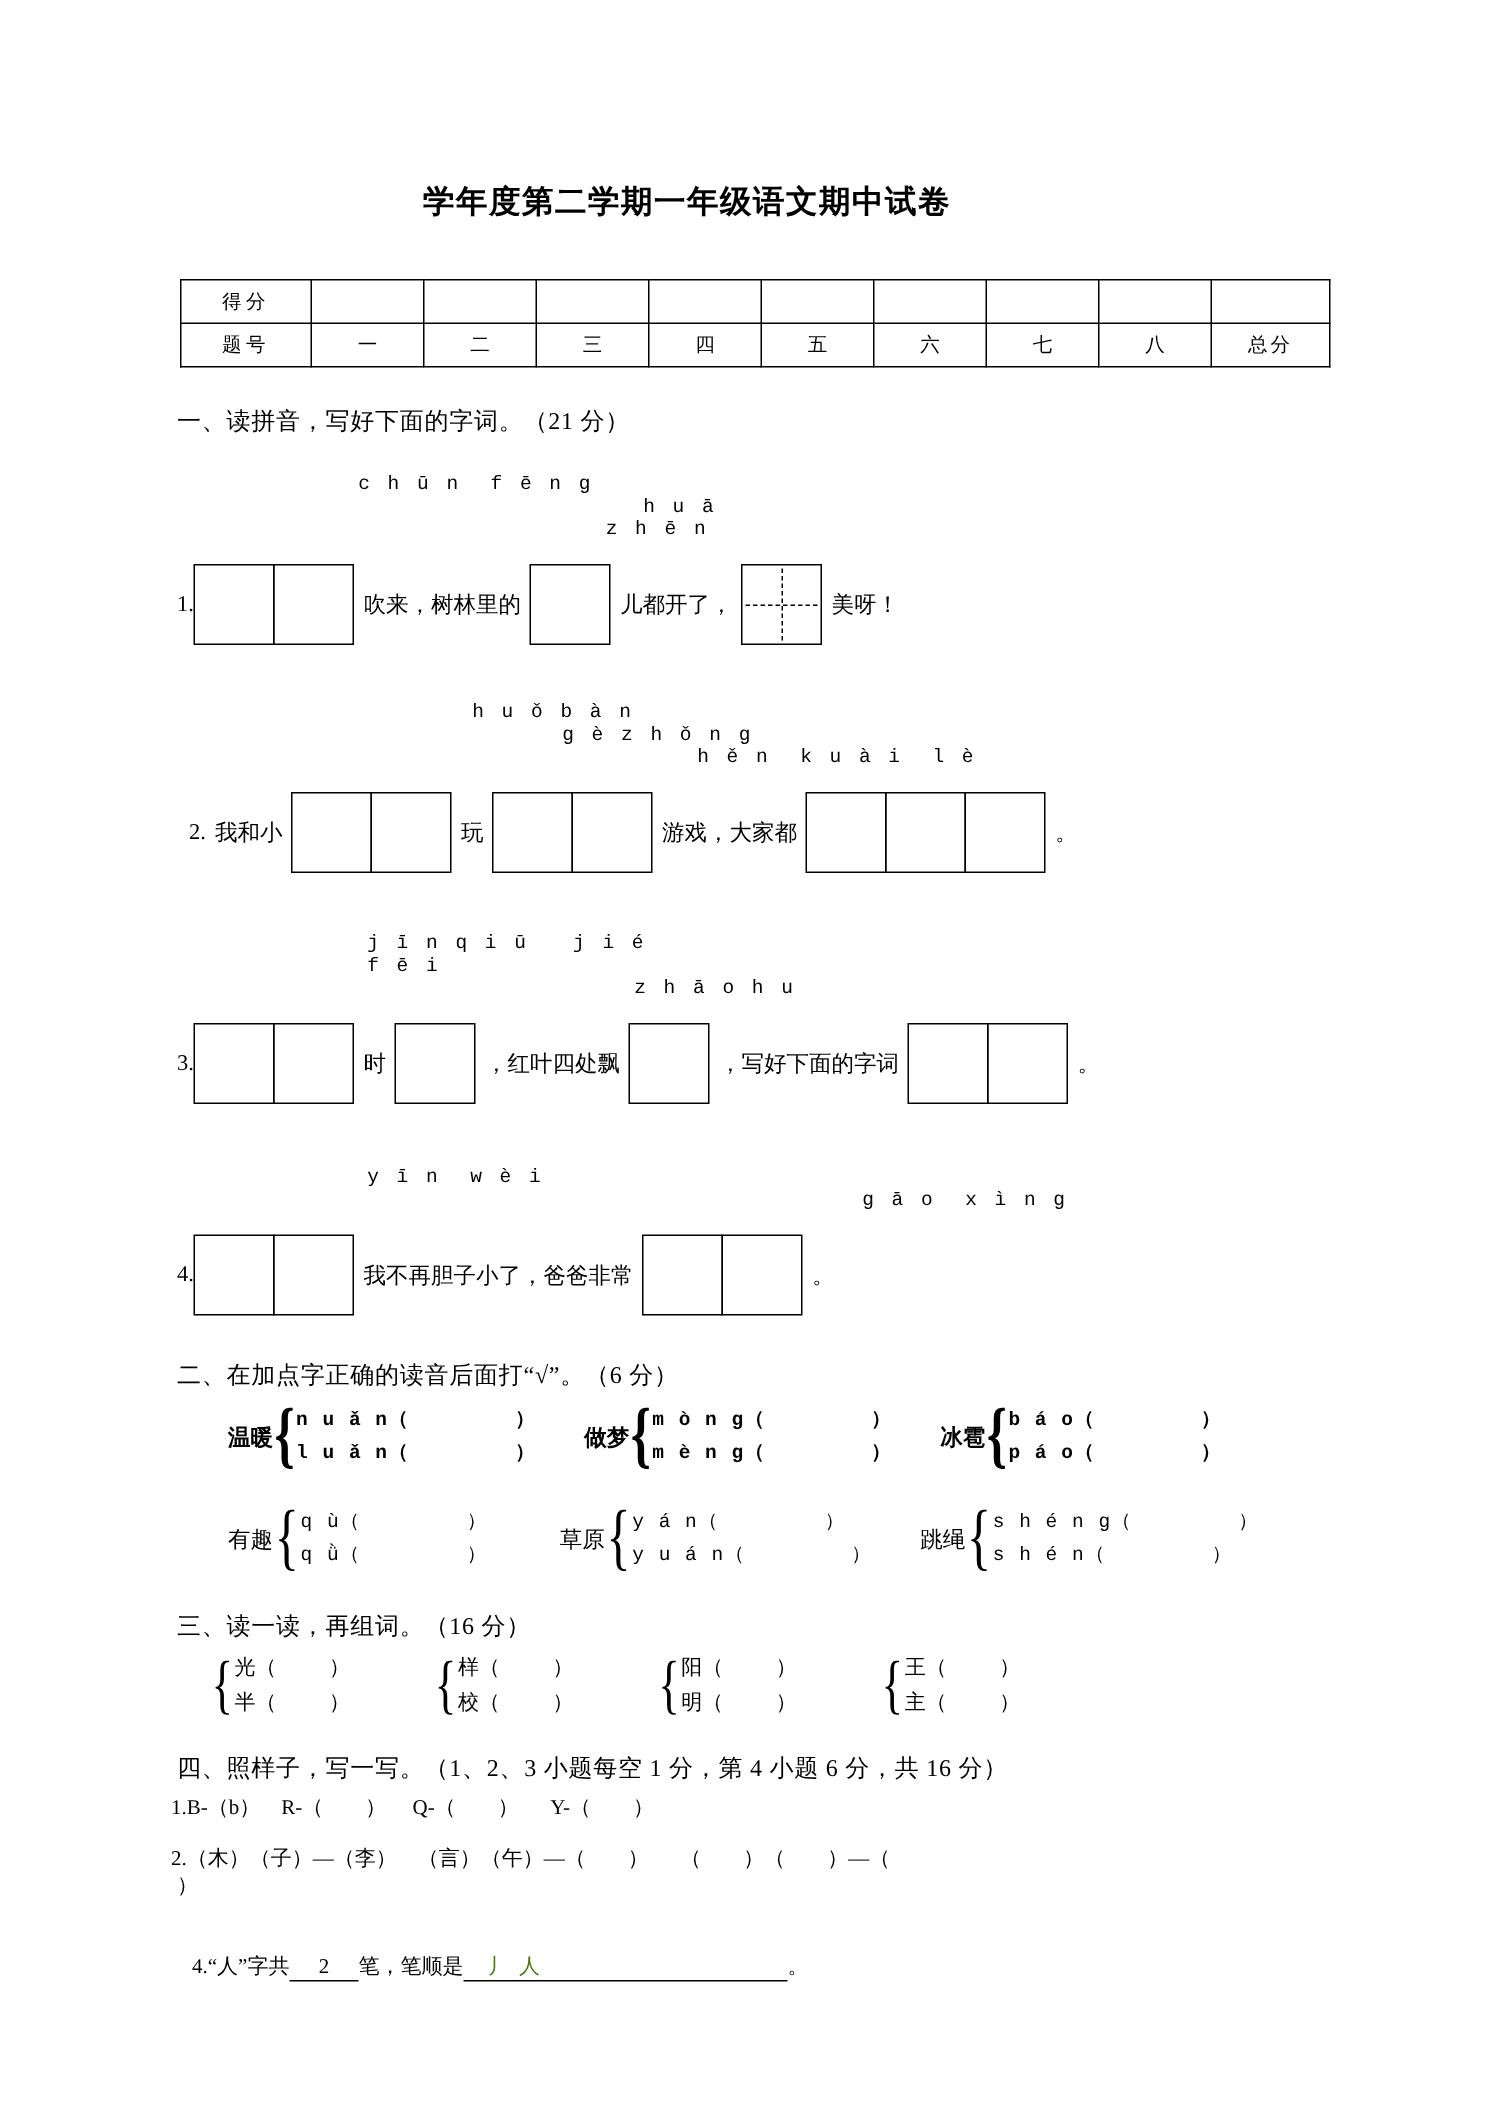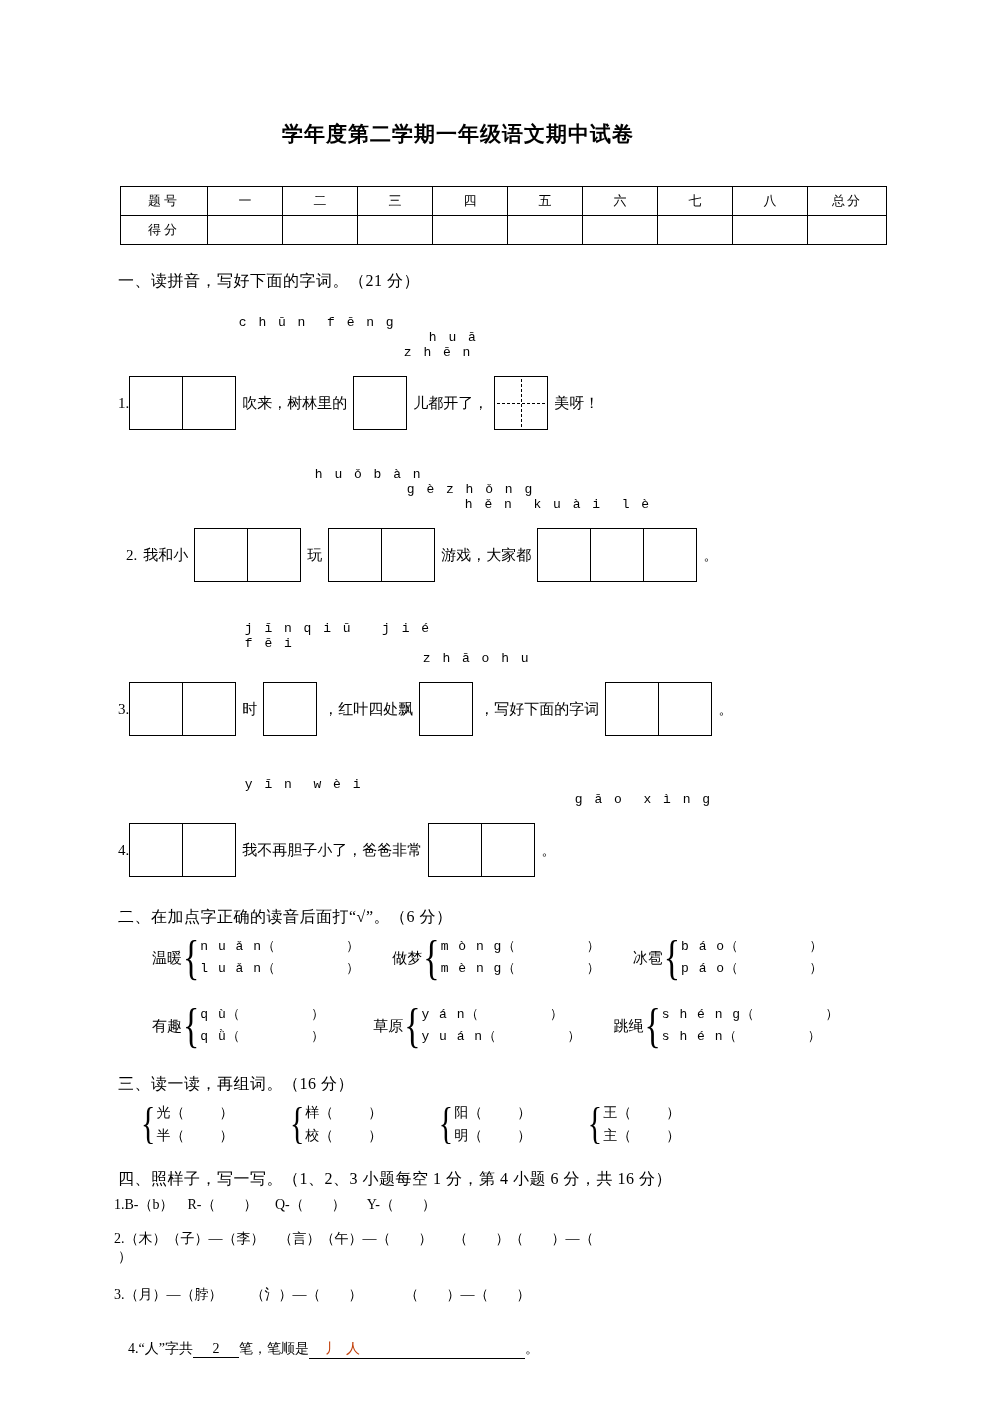--- a/index.html
+++ b/index.html
@@ -93,76 +93,76 @@
   .pairs { display:inline-block; vertical-align:middle; font-family:"Liberation Mono", monospace; font-size:13px; letter-spacing:1px;}
   .pairs div { height: 22px; line-height: 22px; white-space:pre; }
 
   .sec3row { margin-left: 140px; font-size: 14px; }
   .ch-item { display:inline-block; vertical-align: middle; margin-right: 52px; }
   .ch-item .brace { font-size: 30px; }
   .ch-pairs { display:inline-block; vertical-align:middle; font-size:14px; }
   .ch-pairs div { height: 23px; line-height: 23px; white-space:pre; }
 
   .q4line { margin-left: 114px; font-size: 14px; margin-top: 10px; white-space: pre; }
-  .redmark { color:#c2410c; font-family:"Liberation Serif", serif; }
+  .redmark { color:#4d7c0f; font-family:"Liberation Serif", serif; }
   .ul { display:inline-block; border-bottom:1px solid #000; text-align:center; }
 </style>
 </head>
 <body>
 
 <div class="page">
 
   <h1 class="title">学年度第二学期一年级语文期中试卷</h1>
 
   <table class="score-table">
     <tbody>
         <tr>
+      <td class="lbl">得分</td>
+      <td class="cell"></td>
+      <td class="cell"></td>
+      <td class="cell"></td>
+      <td class="cell"></td>
+      <td class="cell"></td>
+      <td class="cell"></td>
+      <td class="cell"></td>
+      <td class="cell"></td>
+      <td class="total"></td>
+    </tr>
+    <tr>
       <td class="lbl"><span>题号</span></td>
       <td class="cell">一</td>
       <td class="cell">二</td>
       <td class="cell">三</td>
       <td class="cell">四</td>
       <td class="cell">五</td>
       <td class="cell">六</td>
       <td class="cell">七</td>
       <td class="cell">八</td>
       <td class="total">总分</td>
     </tr>
-    <tr>
-      <td class="lbl">得分</td>
-      <td class="cell"></td>
-      <td class="cell"></td>
-      <td class="cell"></td>
-      <td class="cell"></td>
-      <td class="cell"></td>
-      <td class="cell"></td>
-      <td class="cell"></td>
-      <td class="cell"></td>
-      <td class="total"></td>
-    </tr>
   </tbody>
     </table>
 
   <div class="sec-head">一、读拼音，写好下面的字词。（21 分）</div>
 
   <div class="row" style="margin-top:8px;">
     <div class="pinyin" style="margin-left:62px;">
       <span>c h ū n  f ē n g</span>
       <span style="margin-left:190px;">h u ā</span>
       <span style="margin-left:165px;">z h ē n</span>
     </div>
     <div style="margin-top:1px; white-space:nowrap;">
       <span class="numlabel">1.</span><span class="boxes"><span></span><span></span></span><span class="txt">吹来，树林里的</span><span class="boxes"><span></span></span><span class="txt">儿都开了，</span><span class="boxes"><span class="grid-box"></span></span><span class="txt">美呀！</span>
     </div>
   </div>
 
   <div class="row" style="margin-top:22px;">
     <div class="pinyin" style="margin-left:138px;">
       <span>h u ǒ b à n</span>
-      <span style="margin-left:92px;">g è z h ǒ n g</span>
+      <span style="margin-left:60px;">g è z h ǒ n g</span>
       <span style="margin-left:150px;">h ě n  k u à i  l è</span>
     </div>
     <div style="margin-top:1px; white-space:nowrap; margin-left:8px;">
       <span class="numlabel">2.</span><span class="txt">我和小</span><span class="boxes"><span></span><span></span></span><span class="txt">玩</span><span class="boxes"><span></span><span></span></span><span class="txt">游戏，大家都</span><span class="boxes"><span></span><span></span><span></span></span><span class="txt">。</span>
     </div>
   </div>
 
   <div class="row" style="margin-top:24px;">
     <div class="pinyin" style="margin-left:68px;">
       <span>j ī n q i ū   j i é</span>
@@ -179,21 +179,21 @@
       <span>y ī n  w è i</span>
       <span style="margin-left:330px;">g ā o  x ì n g</span>
     </div>
     <div style="margin-top:1px; white-space:nowrap;">
       <span class="numlabel">4.</span><span class="boxes"><span></span><span></span></span><span class="txt">我不再胆子小了，爸爸非常</span><span class="boxes"><span></span><span></span></span><span class="txt">。</span>
     </div>
   </div>
 
   <div class="sec-head" style="margin-top:30px;">二、在加点字正确的读音后面打“√”。（6 分）</div>
 
-  <div style="margin-left:152px; margin-top:8px;">
+  <div style="margin-left:152px; margin-top:8px;font-weight:bold;">
     <span class="brace-item">
       <span class="word">温暖</span><span class="brace">{</span><span class="pairs"><div>n u ǎ n（        ）</div><div>l u ǎ n（        ）</div></span>
     </span>
     <span class="brace-item" style="margin-left:28px;">
       <span class="word">做梦</span><span class="brace">{</span><span class="pairs"><div>m ò n g（        ）</div><div>m è n g（        ）</div></span>
     </span>
     <span class="brace-item" style="margin-left:28px;">
       <span class="word">冰雹</span><span class="brace">{</span><span class="pairs"><div>b á o（        ）</div><div>p á o（        ）</div></span>
     </span>
   </div>
@@ -218,21 +218,20 @@
     <span class="ch-item" style="margin-right:0;"><span class="brace">{</span><span class="ch-pairs"><div>王（          ）</div><div>主（          ）</div></span></span>
   </div>
 
   <div class="sec-head" style="margin-top:22px;">四、照样子，写一写。（1、2、3 小题每空 1 分，第 4 小题 6 分，共 16 分）</div>
 
   <div class="q4line" style="margin-top:6px;">1.B-（b）    R-（        ）     Q-（        ）      Y-（        ）</div>
 
   <div class="q4line" style="margin-top:16px;"><span>2.（木）（子）—（李）    （言）（午）—（        ）      （        ）（        ）—（    </span></div>
   <div class="q4line" style="margin-top:0; margin-left:118px;">）</div>
 
-  <div class="q4line" style="margin-top:20px;">3.（月）—（脖）        （氵）—（        ）            （        ）—（        ）</div>
 
   <div class="q4line" style="margin-top:20px;">
     <span>4.“人”字共</span><span class="ul" style="width:46px;">2</span><span>笔，笔顺是</span><span class="ul redmark" style="width:200px; text-align:left; padding-left:16px;">丿  人</span><span>。</span>
   </div>
 
   <div class="q4line" style="margin-top:26px; margin-left:186px;">
     
   </div>
 
 </div>

